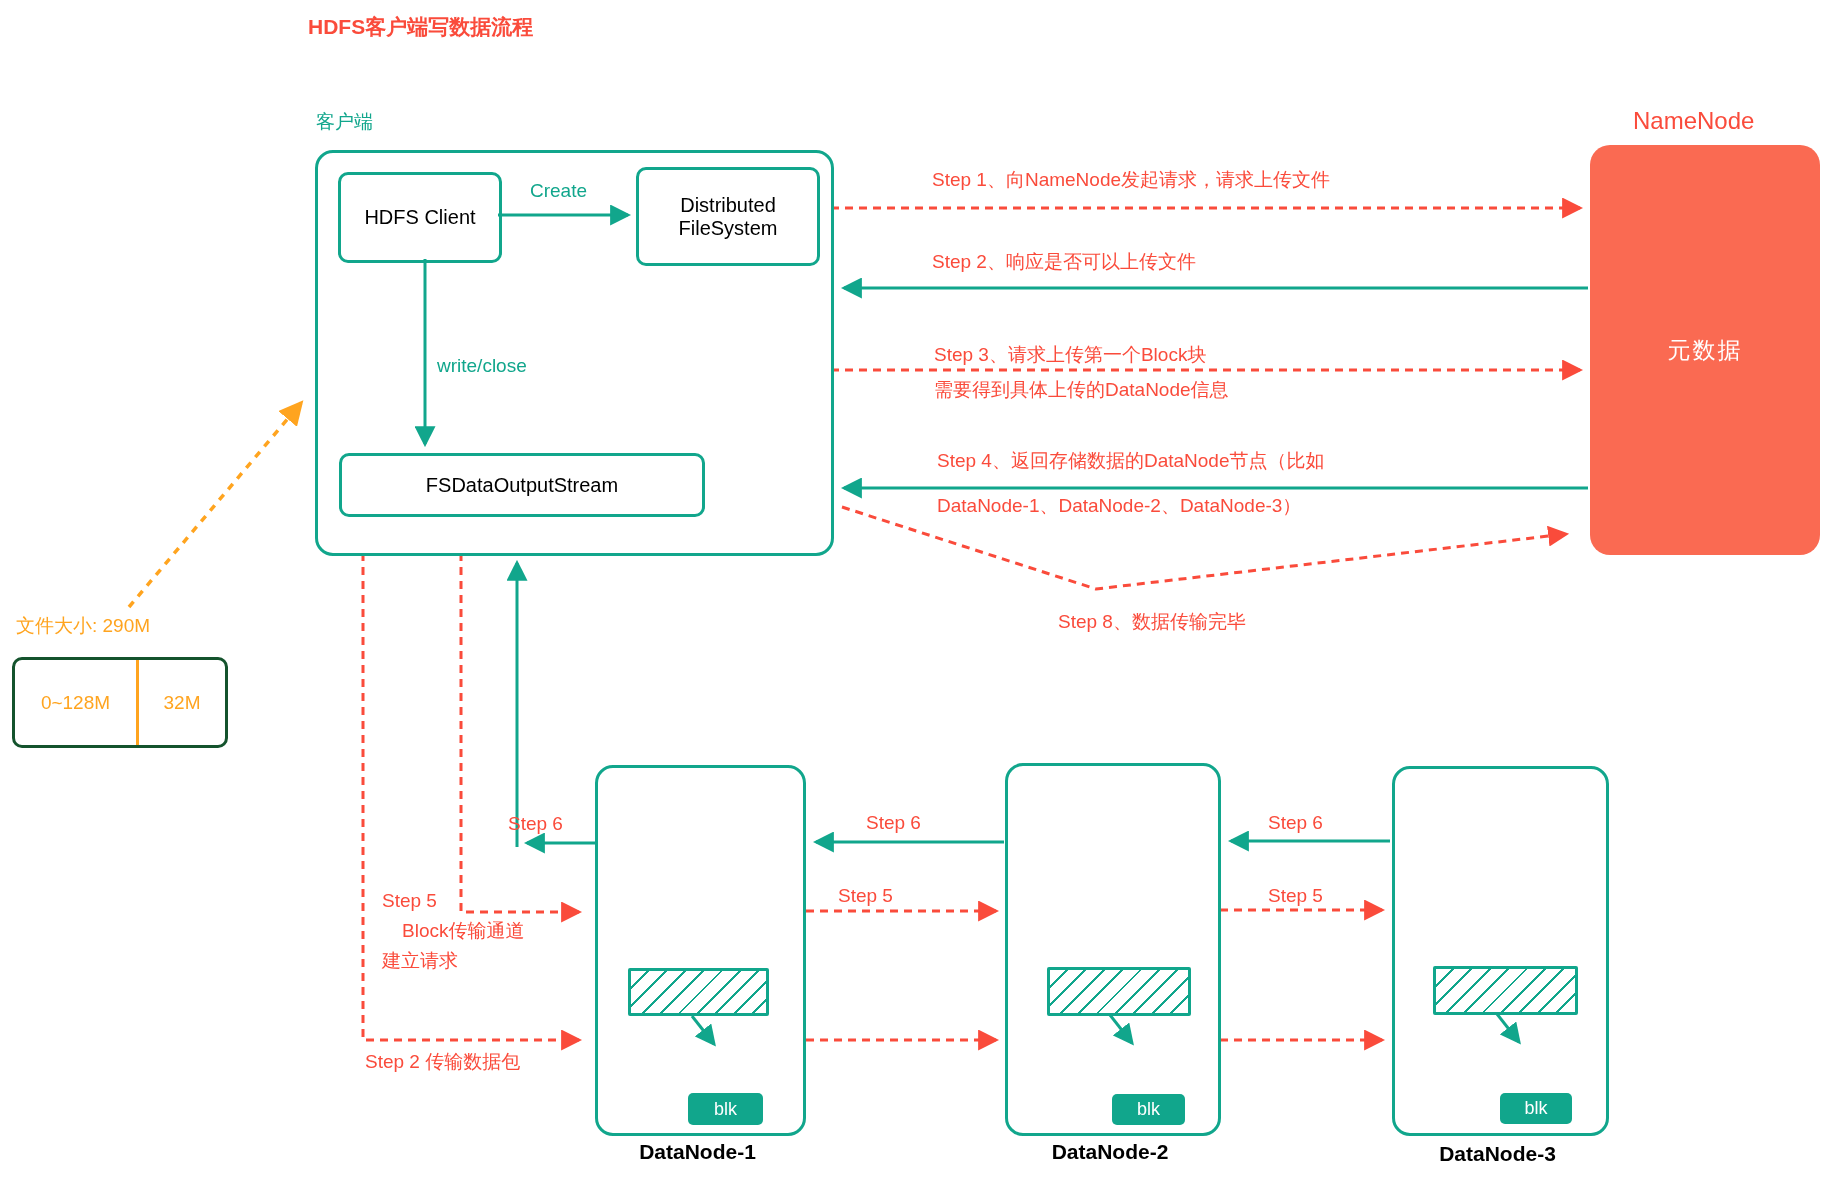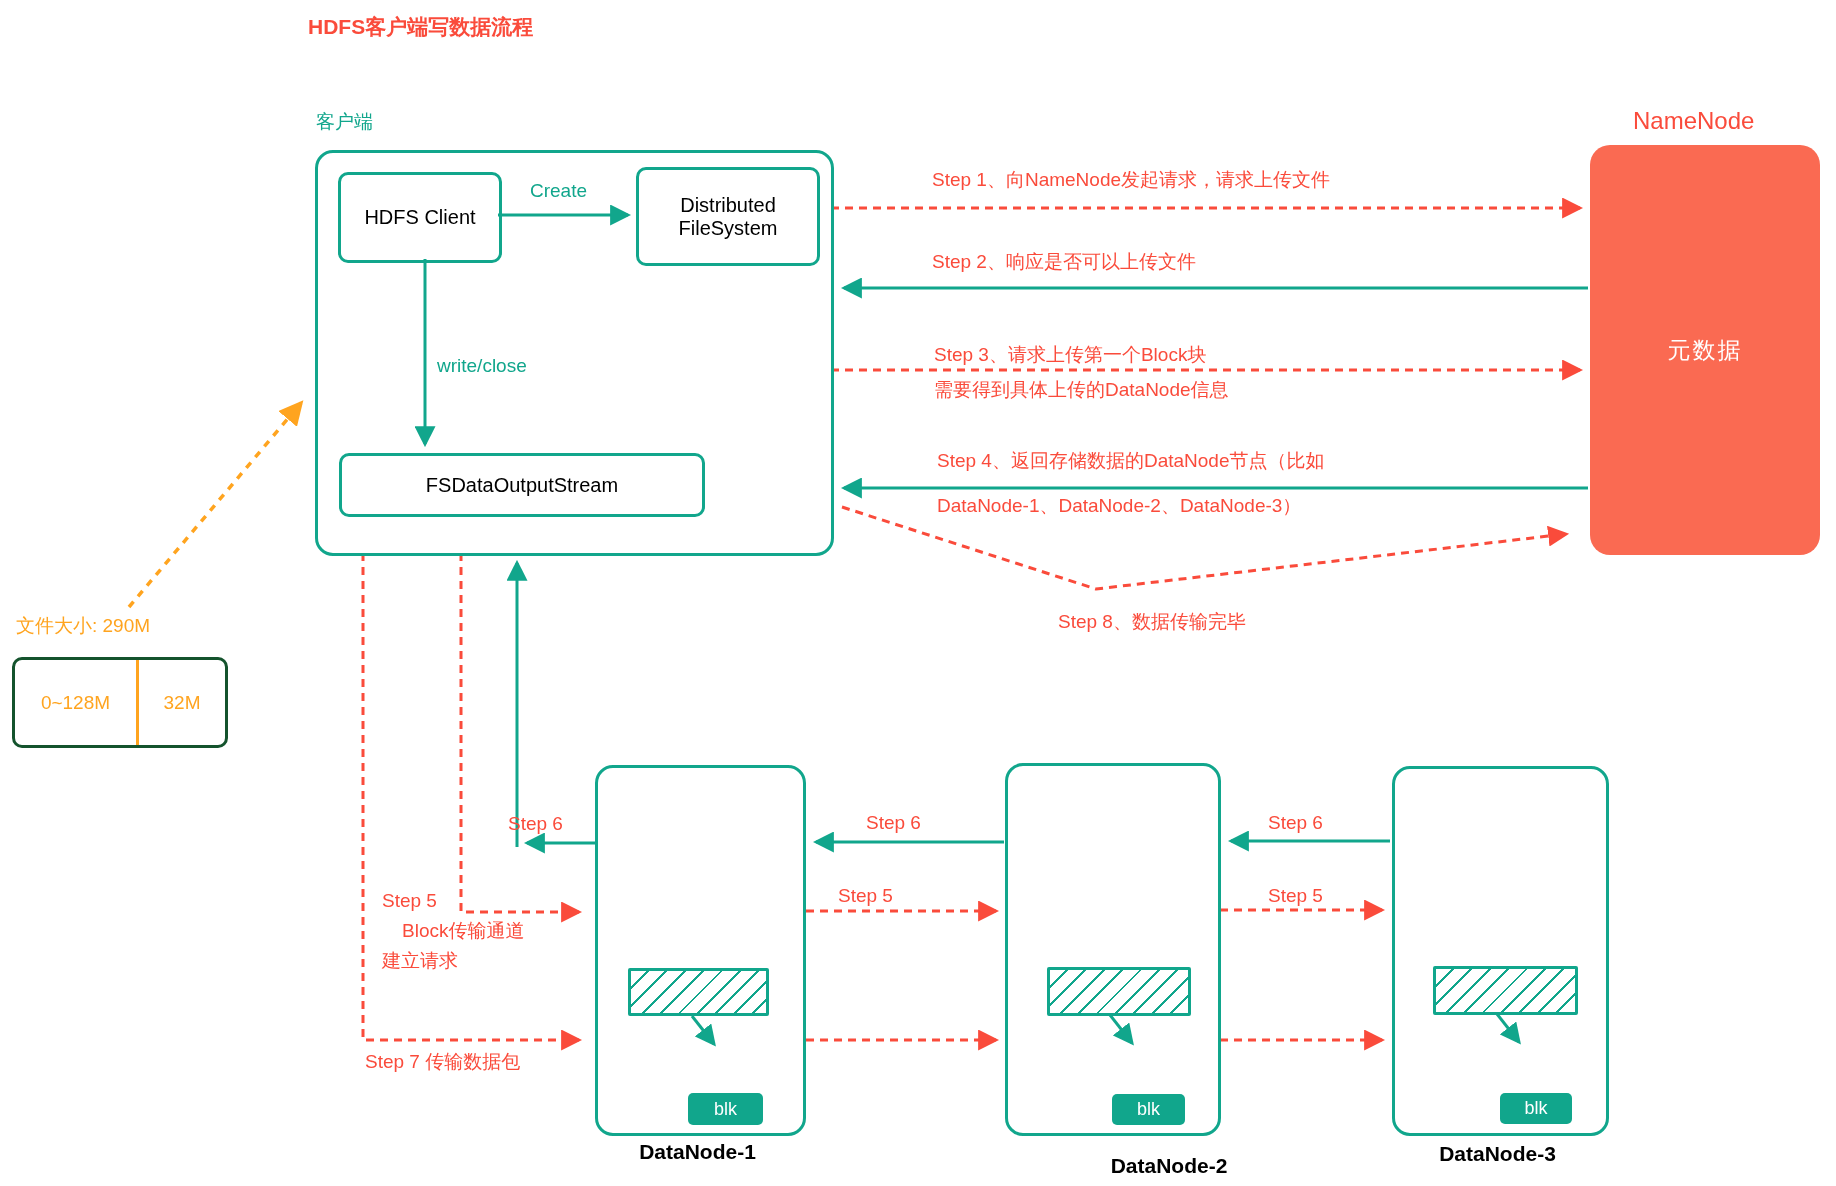--- a/index.html
+++ b/index.html
@@ -114,41 +114,41 @@
   <div class="lbl t19 orange" style="left:16px;top:614px;">文件大小: 290M</div>
   <div class="filebox" style="left:12px;top:657px;width:210px;height:85px;">
     <div class="cell1">0~128M</div>
     <div class="cell2">32M</div>
   </div>
 
   <div class="lbl step-label" style="left:508px;top:812px;">Step 6</div>
   <div class="lbl step-label" style="left:382px;top:889px;">Step 5</div>
   <div class="lbl step-label" style="left:382px;top:919px;margin-left:20px;">Block传输通道</div>
   <div class="lbl step-label" style="left:382px;top:949px;">建立请求</div>
-  <div class="lbl step-label" style="left:365px;top:1050px;">Step 7 传输数据包</div>
+  <div class="lbl step-label" style="left:365px;top:1050px;">Step 2 传输数据包</div>
 
   <div class="lbl step-label" style="left:866px;top:811px;">Step 6</div>
   <div class="lbl step-label" style="left:838px;top:884px;">Step 5</div>
 
   <div class="lbl step-label" style="left:1268px;top:811px;">Step 6</div>
   <div class="lbl step-label" style="left:1268px;top:884px;">Step 5</div>
 
   <div class="box-teal outer" style="left:595px;top:765px;width:205px;height:365px;"></div>
   <div class="hatch" style="left:628px;top:968px;width:135px;height:42px;"></div>
   <div class="blk" style="left:688px;top:1051px;width:75px;height:32px;">
     <span>blk</span>
   </div>
   <div class="dn-label" style="left:595px;top:1140px;width:205px;">DataNode-1</div>
 
   <div class="box-teal outer" style="left:1005px;top:763px;width:210px;height:367px;"></div>
   <div class="hatch" style="left:1047px;top:967px;width:138px;height:43px;"></div>
   <div class="blk" style="left:1112px;top:1052px;width:73px;height:31px;">
     <span>blk</span>
   </div>
-  <div class="dn-label" style="left:1064px;top:1140px;width:210px;margin-top:14px;">DataNode-2</div>
+  <div class="dn-label" style="left:1005px;top:1140px;width:210px;">DataNode-2</div>
 
   <div class="box-teal outer" style="left:1392px;top:766px;width:211px;height:364px;"></div>
   <div class="hatch" style="left:1433px;top:966px;width:139px;height:43px;"></div>
   <div class="blk" style="left:1500px;top:1051px;width:72px;height:31px;">
     <span>blk</span>
   </div>
   <div class="dn-label" style="left:1392px;top:1142px;width:211px;">DataNode-3</div>
 
 </div>
 

